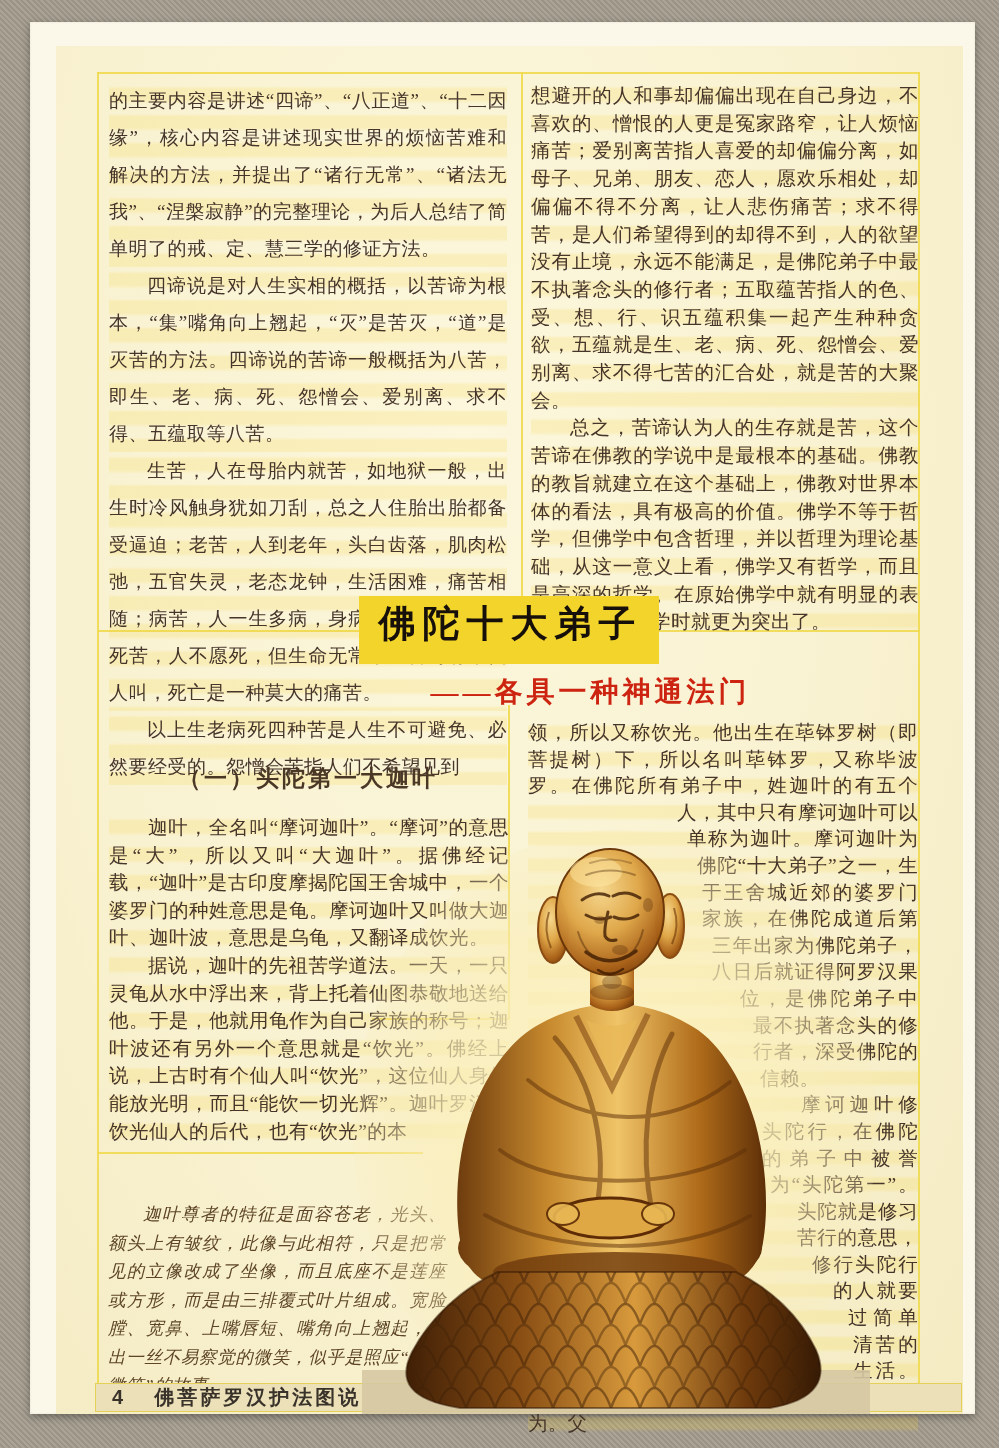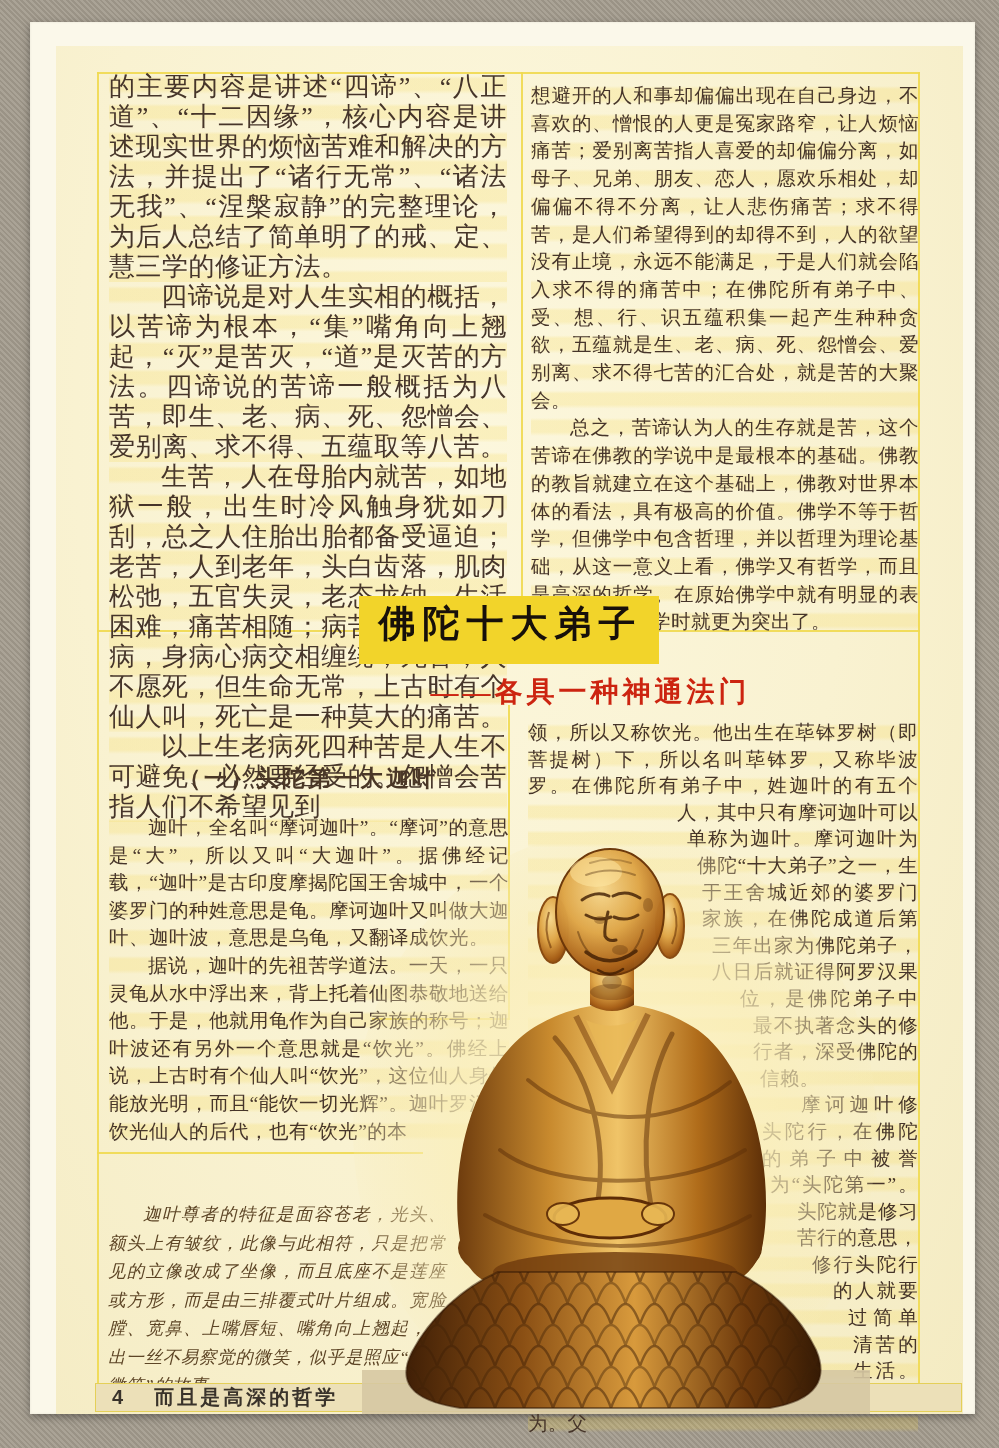--- a/index.html
+++ b/index.html
@@ -31,21 +31,21 @@
   .h-mid-lower{left:342px;top:996px;width:138px;height:2px;}
   .h-caption{left:67px;top:1130px;width:326px;height:2px;}
 
   .col{position:absolute;color:#46352a;text-align:justify;}
   .col p{margin:0;
     background-image:repeating-linear-gradient(to bottom,
       rgba(243,211,66,0) 0px, rgba(243,211,66,0) 4px,
       rgba(243,211,66,.20) 7px, rgba(243,211,66,.20) 18px,
       rgba(243,211,66,0) 22px, rgba(243,211,66,0) 27.7px);}
   .ind{text-indent:2em;}
-  .col-ul{left:79px;top:50px;width:398px;font-size:26px;line-height:30px;letter-spacing:.5px;}
+  .col-ul{left:79px;top:60px;width:398px;font-size:19px;line-height:37px;letter-spacing:.5px;}
   .col-ur{left:501px;top:60px;width:388px;font-size:19.5px;line-height:27.7px;letter-spacing:.5px;}
   .col-ll{left:79px;top:792px;width:400px;font-size:19.5px;line-height:27.6px;letter-spacing:.5px;}
   .col-lr{left:498px;top:698px;width:390px;font-size:19.5px;line-height:26.6px;letter-spacing:.3px;}
   .col-lr p{background-image:repeating-linear-gradient(to bottom,
       rgba(243,211,66,0) 0px, rgba(243,211,66,0) 4px,
       rgba(243,211,66,.20) 7px, rgba(243,211,66,.20) 17px,
       rgba(243,211,66,0) 21px, rgba(243,211,66,0) 26.6px);}
   .fs{float:left;clear:left;height:26.6px;}
   .fs0{height:106px;width:0;}
 
@@ -100,21 +100,21 @@
   <div class="yline h-caption"></div>
 
   <div class="col col-ul">
     <p>的主要内容是讲述“四谛”、“八正道”、“十二因缘”，核心内容是讲述现实世界的烦恼苦难和解决的方法，并提出了“诸行无常”、“诸法无我”、“涅槃寂静”的完整理论，为后人总结了简单明了的戒、定、慧三学的修证方法。</p>
     <p class="ind">四谛说是对人生实相的概括，以苦谛为根本，“集”嘴角向上翘起，“灭”是苦灭，“道”是灭苦的方法。四谛说的苦谛一般概括为八苦，即生、老、病、死、怨憎会、爱别离、求不得、五蕴取等八苦。</p>
     <p class="ind">生苦，人在母胎内就苦，如地狱一般，出生时冷风触身犹如刀刮，总之人住胎出胎都备受逼迫；老苦，人到老年，头白齿落，肌肉松弛，五官失灵，老态龙钟，生活困难，痛苦相随；病苦，人一生多病，身病心病交相缠绕；死苦，人不愿死，但生命无常，上古时有个仙人叫，死亡是一种莫大的痛苦。</p>
     <p class="ind">以上生老病死四种苦是人生不可避免、必然要经受的。怨憎会苦指人们不希望见到</p>
   </div>
 
   <div class="col col-ur">
-    <p>想避开的人和事却偏偏出现在自己身边，不喜欢的、憎恨的人更是冤家路窄，让人烦恼痛苦；爱别离苦指人喜爱的却偏偏分离，如母子、兄弟、朋友、恋人，愿欢乐相处，却偏偏不得不分离，让人悲伤痛苦；求不得苦，是人们希望得到的却得不到，人的欲望没有止境，永远不能满足，于是人们就会陷入求不得的痛苦中；在佛陀所有弟子中、受、想、行、识五蕴积集一起产生种种贪欲，五蕴就是生、老、病、死、怨憎会、爱别离、求不得七苦的汇合处，就是苦的大聚会。</p>
+    <p>想避开的人和事却偏偏出现在自己身边，不喜欢的、憎恨的人更是冤家路窄，让人烦恼痛苦；爱别离苦指人喜爱的却偏偏分离，如母子、兄弟、朋友、恋人，愿欢乐相处，却偏偏不得不分离，让人悲伤痛苦；求不得苦，是人们希望得到的却得不到，人的欲望没有止境，永远不能满足，是佛陀弟子中最不执著念头的修行者；五取蕴苦指人的色、受、想、行、识五蕴积集一起产生种种贪欲，五蕴就是生、老、病、死、怨憎会、爱别离、求不得七苦的汇合处，就是苦的大聚会。</p>
     <p class="ind">总之，苦谛认为人的生存就是苦，这个苦谛在佛教的学说中是最根本的基础。佛教的教旨就建立在这个基础上，佛教对世界本体的看法，具有极高的价值。佛学不等于哲学，但佛学中包含哲理，并以哲理为理论基础，从这一意义上看，佛学又有哲学，而且是高深的哲学。在原始佛学中就有明显的表现，到大乘佛学时就更为突出了。</p>
   </div>
 
   <div class="title-wrap">
     <div class="title-hl">佛陀十大弟子</div>
     <div class="subtitle">——各具一种神通法门</div>
   </div>
 
   <div class="sec-head">（一）头陀第一大迦叶</div>
 
@@ -147,21 +147,21 @@
     <div class="fs" style="width:320px"></div>
     <div class="fs" style="width:325px"></div>
     <p>领，所以又称饮光。他出生在荜钵罗树（即菩提树）下，所以名叫荜钵罗，又称毕波罗。在佛陀所有弟子中，姓迦叶的有五个人，其中只有摩诃迦叶可以单称为迦叶。摩诃迦叶为佛陀“十大弟子”之一，生于王舍城近郊的婆罗门家族，在佛陀成道后第三年出家为佛陀弟子，八日后就证得阿罗汉果位，是佛陀弟子中最不执著念头的修行者，深受佛陀的信赖。</p>
     <p class="ind">摩诃迦叶修头陀行，在佛陀的弟子中被誉为“头陀第一”。头陀就是修习苦行的意思，修行头陀行的人就要过简单清苦的生活。大迦叶在还没有皈依佛陀之前，就清净无为。父</p>
   </div>
 
   <div class="cap-body">迦叶尊者的特征是面容苍老，光头、额头上有皱纹，此像与此相符，只是把常见的立像改成了坐像，而且底座不是莲座或方形，而是由三排覆式叶片组成。宽脸膛、宽鼻、上嘴唇短、嘴角向上翘起，露出一丝不易察觉的微笑，似乎是照应“拈花微笑”的故事。</div>
 
   <div class="footer">
     <span>4</span>
-    <span>而且是高深的哲学</span>
+    <span>佛菩萨罗汉护法图说</span>
   </div>
 
   <svg class="statue" viewBox="0 0 530 594" aria-hidden="true">
     <defs>
       <radialGradient id="glow" cx="50%" cy="48%" r="55%">
         <stop offset="0%" stop-color="#fdf3c6" stop-opacity="0.95"></stop>
         <stop offset="55%" stop-color="#faeeb9" stop-opacity="0.75"></stop>
         <stop offset="85%" stop-color="#f8ecb8" stop-opacity="0.3"></stop>
         <stop offset="100%" stop-color="#f8ecb8" stop-opacity="0"></stop>
       </radialGradient>

